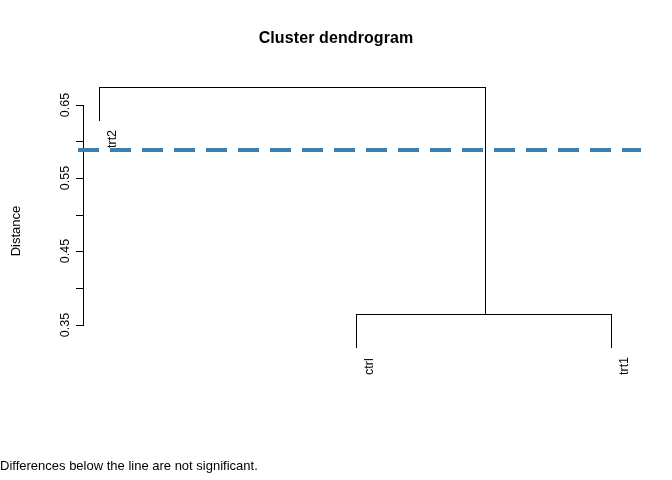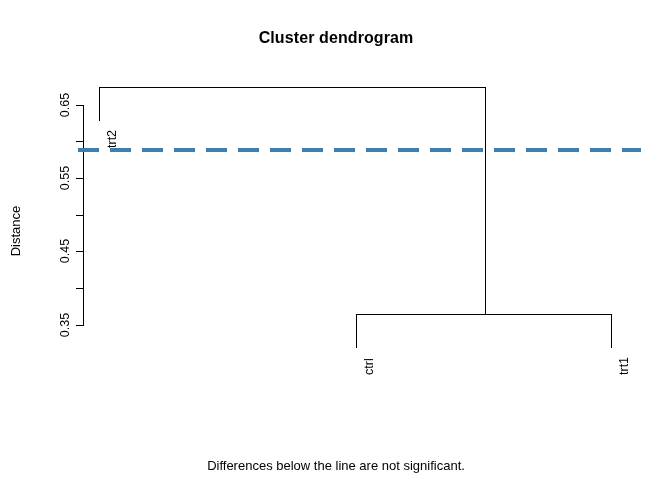--- a/index.html
+++ b/index.html
@@ -101,21 +101,20 @@
     width: 672px;
     text-align: center;
     font-size: 13px;
     color: #000000;
   }
   #x-axis-subtitle {
     position: absolute;
     left: 0;
     top: 458px;
     width: 672px;
-    text-align: center;
     font-size: 13px;
     color: #000000;
   }
 </style>
 </head>
 <body>
 
 <div id="canvas">
 
   <div id="chart-title">Cluster dendrogram</div>

